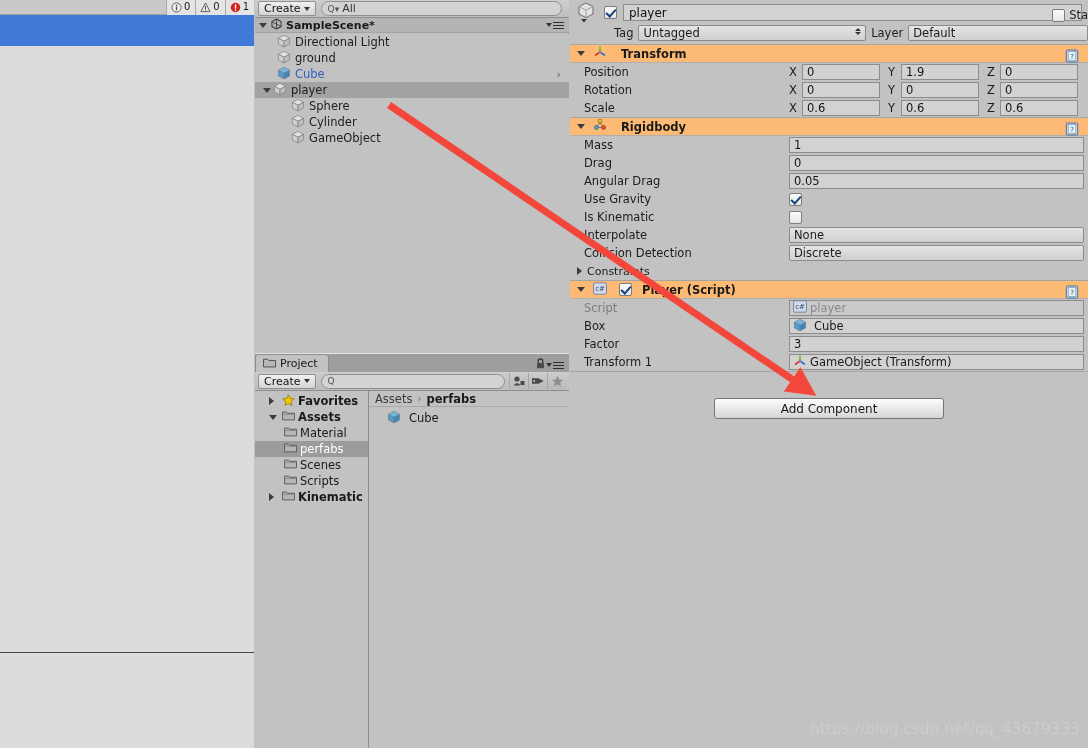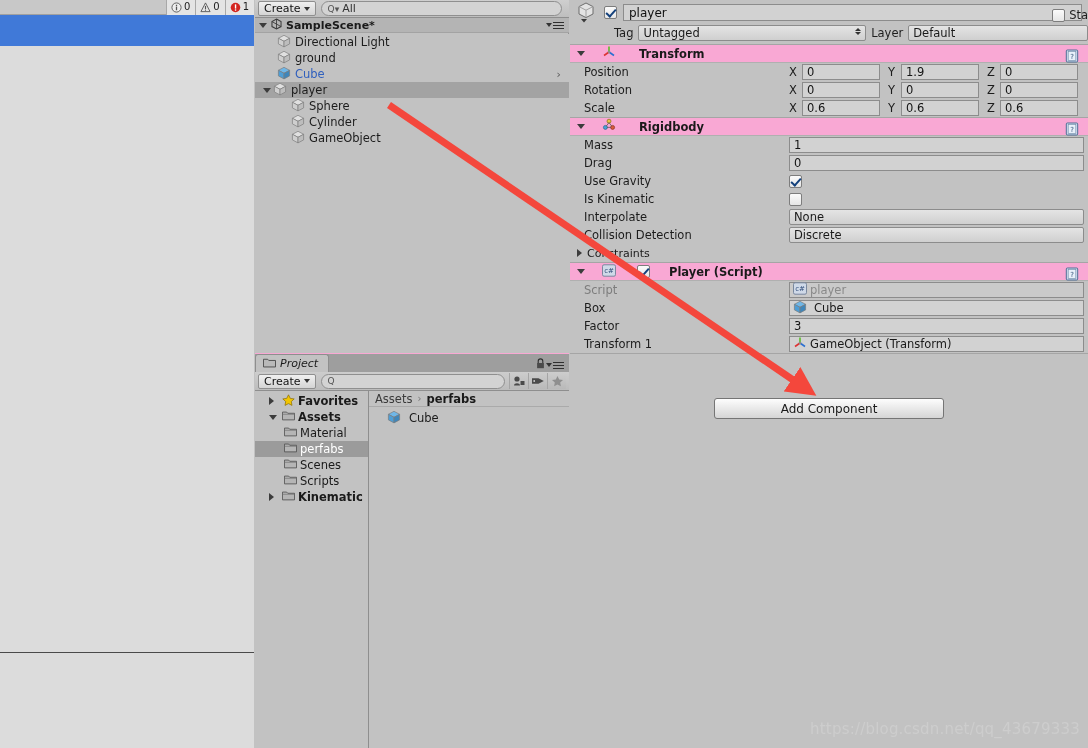--- a/index.html
+++ b/index.html
@@ -49,21 +49,21 @@
     background: #4a4a4a;
   }
   #scene-lower {
     position: absolute; left: 0; top: 653px; width: 254px; height: 95px;
     background: #dcdcdc;
   }
 
   
   #middle-col {
     position: absolute; left: 255px; top: 0; width: 314px; height: 748px;
-    background: #f9a8d4;
+    background: #e5e5e5;
   }
 
   
   #hierarchy-panel {
     position: absolute; left: 0; top: 0; width: 314px; height: 353px;
     background: #c2c2c2;
     border-right: 1px solid #919191;
   }
   #hierarchy-toolbar {
     position: absolute; left: 0; top: 0; width: 314px; height: 18px;
@@ -136,21 +136,21 @@
   }
 
   
   #project-panel {
     position: absolute; left: 0; top: 354px; width: 314px; height: 394px;
     background: #c2c2c2; border-right: 1px solid #919191;
   }
   #project-tabbar {
     position: absolute; left: 0; top: 0; width: 314px; height: 18px;
     background: #9e9e9e;
-    display: flex; align-items: flex-end; font-style: italic;
+    display: flex; align-items: flex-end;
   }
   .tab {
     height: 18px; padding: 0 10px 0 7px;
     background: #c2c2c2;
     border: 1px solid #8e8e8e; border-bottom: none;
     border-radius: 3px 3px 0 0;
     display: flex; align-items: center; gap: 4px;
     font-size: 11px;
   }
   .folder-ico { width: 13px; height: 11px; }
@@ -257,24 +257,24 @@
     width:0;height:0;border-left:3px solid transparent;border-right:3px solid transparent;border-top:3px solid #333;
   }
 
   
   .comp {
     border-bottom: 1px solid #a5a5a5;
     background: #c2c2c2;
     position: relative;
   }
   .comp-header {
-    height: 18px; display: flex; align-items: center; gap: 17px;
+    height: 18px; display: flex; align-items: center; gap: 8px;
     padding-left: 7px;
     border-bottom: 1px solid #b0b0b0;
-    background: #f9a8d4;
+    background: #fdba74;
   }
   .comp-title { font-weight: bold; font-size: 11.5px; margin-left: 6px; }
   .help-ico {
     position: absolute; right: 4px; top: 2px;
     width: 14px; height: 14px;
   }
   .prop-row {
     height: 18px; display: flex; align-items: center;
     padding-left: 14px;
   }
@@ -722,20 +722,24 @@
           </div>
           <div class="prop-row">
             <span class="prop-label">Mass</span>
             <span class="input-box wide-input">1</span>
           </div>
           <div class="prop-row">
             <span class="prop-label">Drag</span>
             <span class="input-box wide-input">0</span>
           </div>
           <div class="prop-row">
+            <span class="prop-label">Angular Drag</span>
+            <span class="input-box wide-input">0.05</span>
+          </div>
+          <div class="prop-row">
             <span class="prop-label">Use Gravity</span>
             <span class="unity-check checked"></span>
           </div>
           <div class="prop-row">
             <span class="prop-label">Is Kinematic</span>
             <span class="unity-check"></span>
           </div>
           <div class="prop-row">
             <span class="prop-label">Interpolate</span>
             <span class="popup-field wide-popup">None</span>

